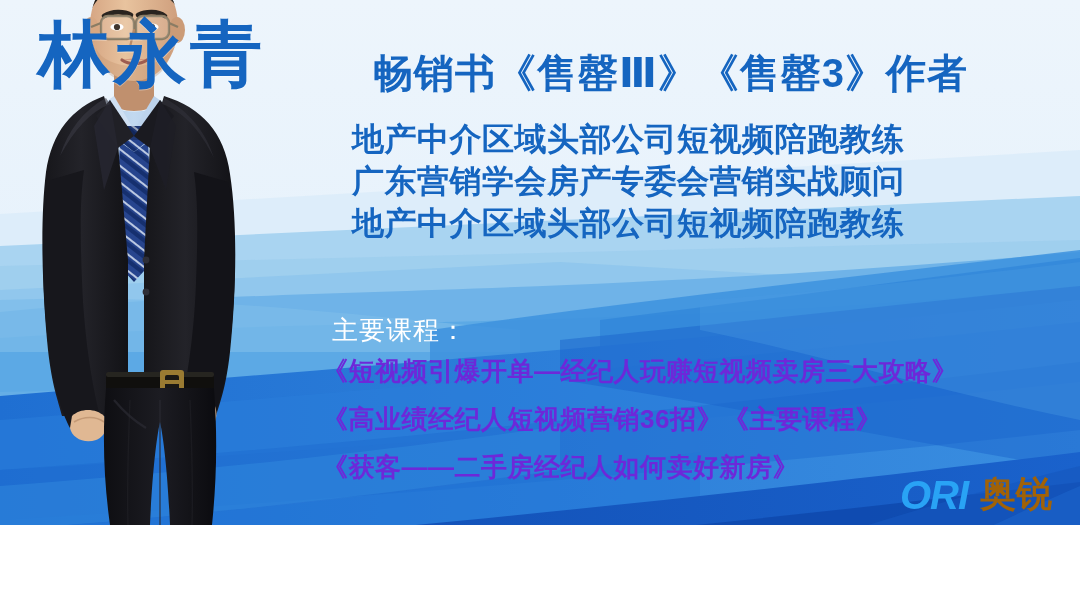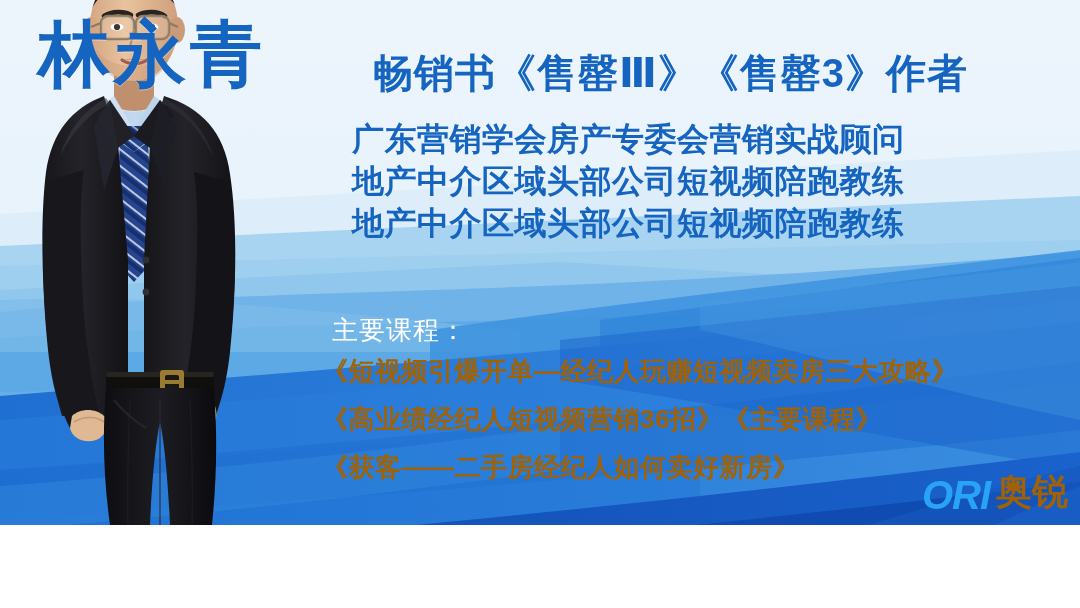--- a/index.html
+++ b/index.html
@@ -77,34 +77,34 @@
   }
   .courses{
     position:absolute;
     left:322px; top:358px;
     z-index:6;
     width:700px;
   }
   .courses .course{
     font-size:26px;
     font-weight:bold;
-    color:#a16207;
+    color:#6d28d9;
     line-height:1;
     letter-spacing:0.5px;
     white-space:nowrap;
     margin-bottom:22px;
   }
   
   #logo{
     position:absolute;
-    right:12px; bottom:10px;
+    right:28px; bottom:10px;
     z-index:7;
     display:flex;
-    align-items:center;
-    gap:6px;
+    align-items:flex-end;
+    gap:12px;
   }
   #logo .ori{
     font-size:40px;
     font-weight:bold;
     font-style:italic;
     color:#29a3f5;
     letter-spacing:-1px;
     line-height:1;
   }
   #logo .cn{
@@ -308,22 +308,22 @@
 
       <path d="M96,470 C106,482 118,492 128,498" stroke="#2b2b33" stroke-width="2.2" fill="none" opacity="0.7"></path>
     </svg>
   </div>
 
   <div class="name">林永青</div>
 
   <div class="headline">畅销书《售罄Ⅲ》《售罄3》作者</div>
 
   <div class="credlist">
+    <div class="cred">地产中介区域头部公司短视频陪跑教练</div>
     <div class="cred">广东营销学会房产专委会营销实战顾问</div>
-    <div class="cred">地产中介区域头部公司短视频陪跑教练</div>
     <div class="cred">地产中介区域头部公司短视频陪跑教练</div>
   </div>
 
   <div class="courses-head">主要课程：</div>
 
   <div class="courses">
     <div class="course">《短视频引爆开单—经纪人玩赚短视频卖房三大攻略》</div>
     <div class="course">《高业绩经纪人短视频营销36招》《主要课程》</div>
     <div class="course">《获客——二手房经纪人如何卖好新房》</div>
   </div>

